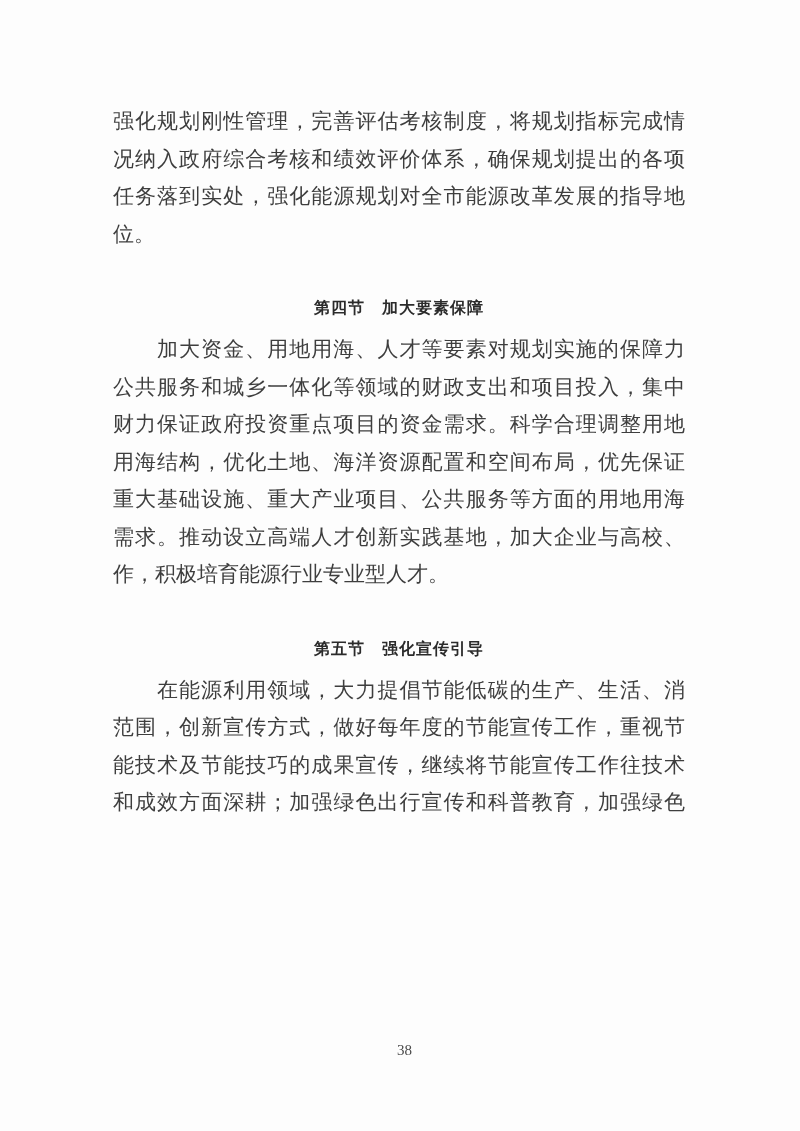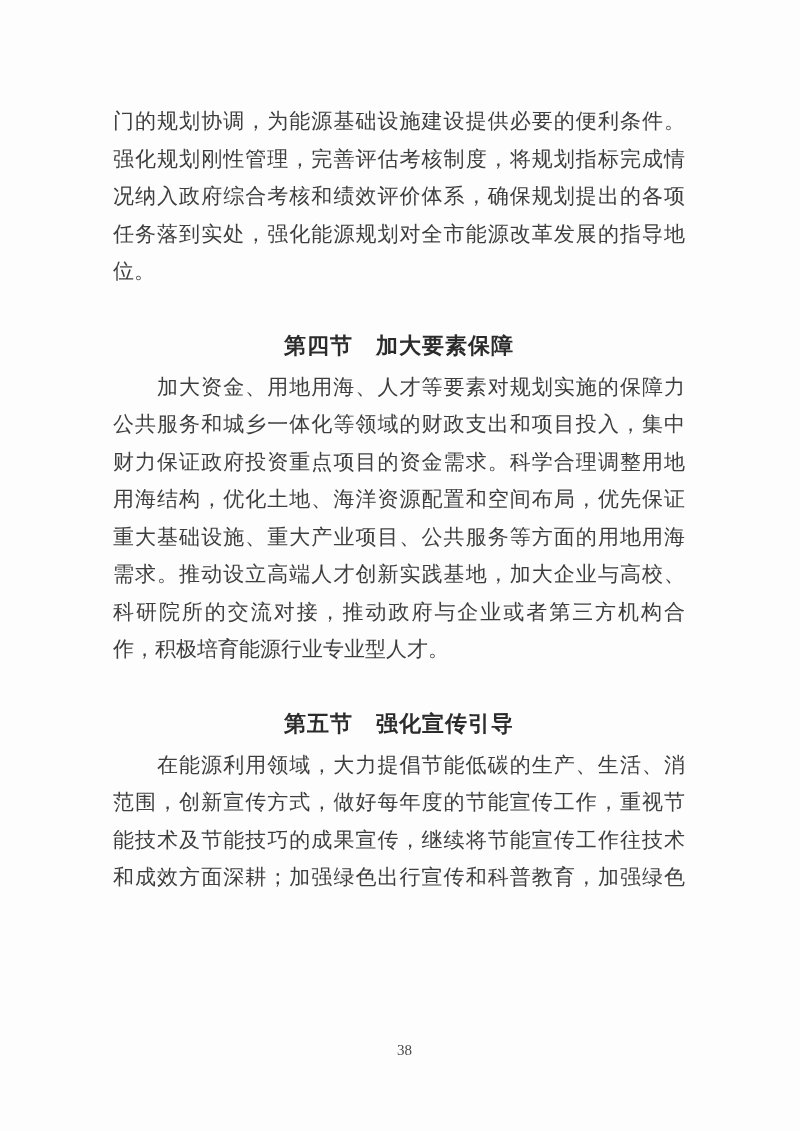--- a/index.html
+++ b/index.html
@@ -21,21 +21,21 @@
     height: 37.5px;
     overflow: hidden;
     white-space: normal;
   }
   .just {
     text-align: justify;
     text-align-last: justify;
   }
   .indent { padding-left: 44px; }
   .heading {
-    font-size: 22px;
+    font-size: 16px;
     font-weight: bold;
     color: #2b2b2b;
     text-align: center;
     line-height: 38px;
     height: 38px;
     margin: 36px 0 4px 0;
     letter-spacing: 1px;
     font-family: "Liberation Sans", "DejaVu Sans", sans-serif;
   }
   .page-number {
@@ -47,37 +47,35 @@
     font-size: 15px;
     color: #4a4a4a;
   }
 </style>
 </head>
 <body>
 
 <div class="page">
 
   <div class="para">
-    <div class="line just">门的规划协调，为能源基础设施建设提供必要的便利条件。</div>
     <div class="line just">强化规划刚性管理，完善评估考核制度，将规划指标完成情</div>
     <div class="line just">况纳入政府综合考核和绩效评价体系，确保规划提出的各项</div>
     <div class="line just">任务落到实处，强化能源规划对全市能源改革发展的指导地</div>
     <div class="line">位。</div>
   </div>
 
   <div class="heading">第四节　加大要素保障</div>
 
   <div class="para">
     <div class="line just indent">加大资金、用地用海、人才等要素对规划实施的保障力</div>
     <div class="line just">公共服务和城乡一体化等领域的财政支出和项目投入，集中</div>
     <div class="line just">财力保证政府投资重点项目的资金需求。科学合理调整用地</div>
     <div class="line just">用海结构，优化土地、海洋资源配置和空间布局，优先保证</div>
     <div class="line just">重大基础设施、重大产业项目、公共服务等方面的用地用海</div>
     <div class="line just">需求。推动设立高端人才创新实践基地，加大企业与高校、</div>
-    <div class="line just">科研院所的交流对接，推动政府与企业或者第三方机构合</div>
     <div class="line">作，积极培育能源行业专业型人才。</div>
   </div>
 
   <div class="heading">第五节　强化宣传引导</div>
 
   <div class="para">
     <div class="line just indent">在能源利用领域，大力提倡节能低碳的生产、生活、消</div>
     <div class="line just">范围，创新宣传方式，做好每年度的节能宣传工作，重视节</div>
     <div class="line just">能技术及节能技巧的成果宣传，继续将节能宣传工作往技术</div>
     <div class="line just">和成效方面深耕；加强绿色出行宣传和科普教育，加强绿色</div>

